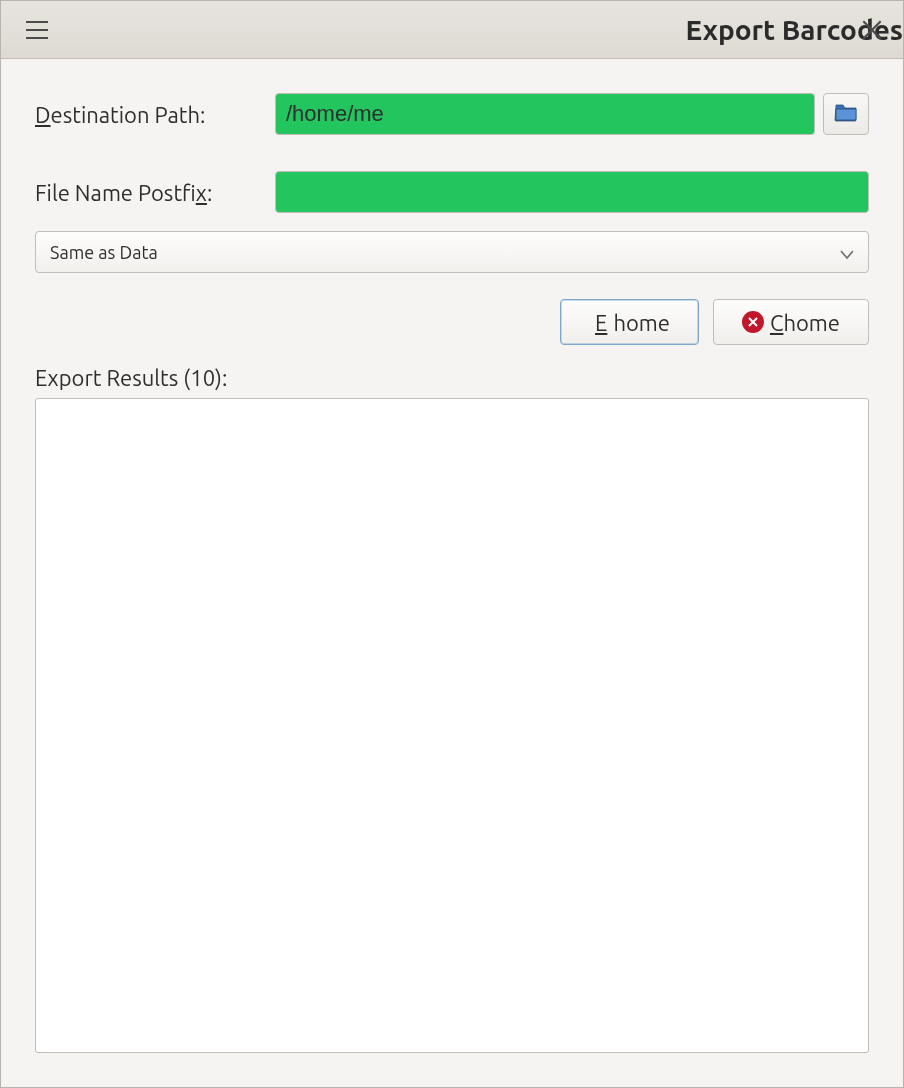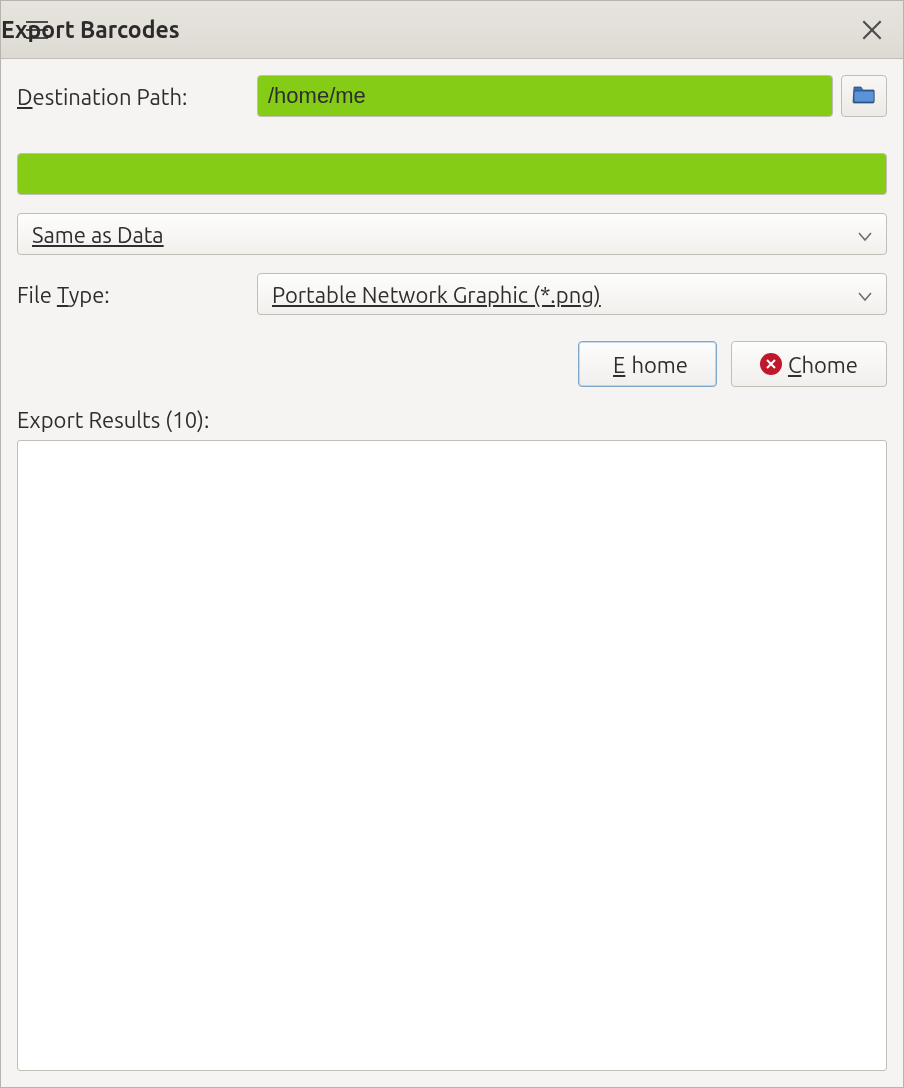--- a/index.html
+++ b/index.html
@@ -39,60 +39,60 @@
 }
 .hamburger span {
   display: block;
   width: 22px;
   height: 2px;
   background: #4c4c4c;
 }
 .title {
   position: absolute;
   left: 0; right: 0;
-  text-align: left;
+  text-align: right;
   font-weight: bold;
-  font-size: 23px;
+  font-size: 28px;
   color: #2b2b2b;
   pointer-events: none;
 }
 .close-btn {
   position: absolute;
   right: 18px;
   top: 16px;
   width: 26px;
   height: 26px;
   cursor: pointer;
   color: #4c4c4c;
 }
 .close-btn svg { width: 100%; height: 100%; }
 .body {
   flex: 1;
   background: #f5f4f2;
-  padding: 16px;
+  padding: 34px;
   display: flex;
   flex-direction: column;
 }
 .form-row {
   display: flex;
   align-items: center;
   margin-bottom: 18px;
 }
 .form-label {
   width: 240px;
   color: #2e2e2e;
   font-size: 22px;
 }
 .form-label .u { text-decoration: underline; }
 .text-input {
   flex: 1;
   height: 42px;
   border: 1px solid #c2beb7;
   border-radius: 4px;
-  background: #84cc16;
+  background: #22c55e;
   padding: 0 10px;
   font-size: 22px;
   color: #2e2e2e;
   outline: none;
 }
 .browse-btn {
   width: 46px;
   height: 42px;
   margin-left: 8px;
   border: 1px solid #c2beb7;
@@ -111,23 +111,22 @@
   border-radius: 4px;
   background: linear-gradient(to bottom, #fdfdfc, #f2f0ed);
   display: flex;
   align-items: center;
   padding: 0 14px;
   cursor: pointer;
   position: relative;
 }
 .select-text {
   flex: 1;
-  font-size: 22px;
-  color: #2e2e2e;
-  text-decoration: underline;
+  font-size: 18px;
+  color: #2e2e2e;
 }
 .chevron {
   color: #6e6e6e;
 }
 .chevron svg { width: 14px; height: 10px; }
 .button-row {
   display: flex;
   justify-content: flex-end;
   gap: 14px;
   margin-top: 8px;
@@ -207,41 +206,33 @@
               <path d="M2 7 h20 v10 a1 1 0 0 1 -1 1 h-18 a1 1 0 0 1 -1 -1 z" fill="#5b93d8" stroke="#24456f" stroke-width="0.7"></path>
             </svg>
         </span>
       </div>
     </div>
 
     <div class="form-row">
     </div>
 
     <div class="form-row">
+      <div class="form-label"><span>File Name Postfi</span><span class="u">x</span><span>:</span></div>
       <input class="text-input" type="text" value="" style="">
     </div>
 
     <div class="form-row">
       <div class="select">
         <span class="select-text">Same as Data</span>
         <span class="chevron"><svg viewBox="0 0 14 10">
               <path d="M1 1 L7 8 L13 1" fill="none" stroke="currentColor" stroke-width="1.6"></path>
             </svg></span>
       </div>
     </div>
 
-    <div class="form-row">
-      <div class="form-label"><span>File </span><span class="u">T</span><span>ype:</span></div>
-      <div class="select">
-        <span class="select-text">Portable Network Graphic (*.png)</span>
-        <span class="chevron"><svg viewBox="0 0 14 10">
-              <path d="M1 1 L7 8 L13 1" fill="none" stroke="currentColor" stroke-width="1.6"></path>
-            </svg></span>
-      </div>
-    </div>
 
     <div class="button-row">
       <div class="btn primary">
         <span></span>
           <span class="u">E</span>
           <span>home</span>
       </div>
       <div class="btn">
         <span class="close-red">
           <svg viewBox="0 0 12 12">

